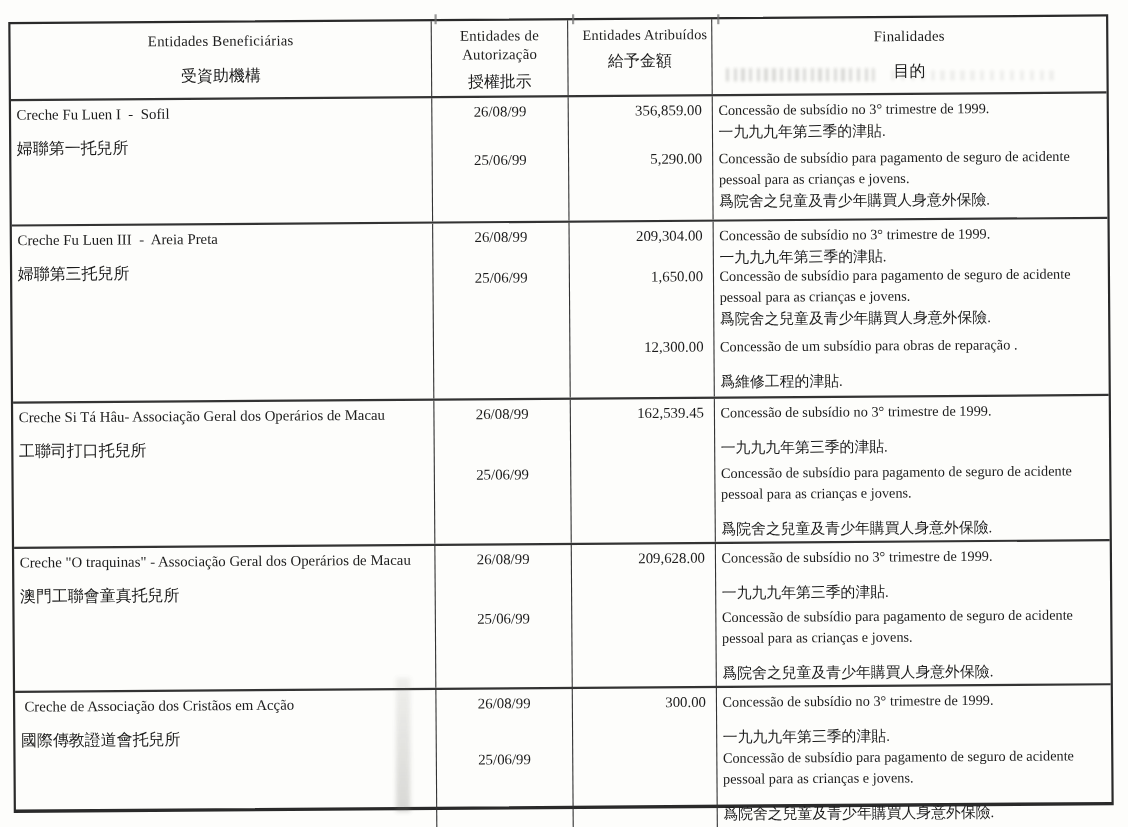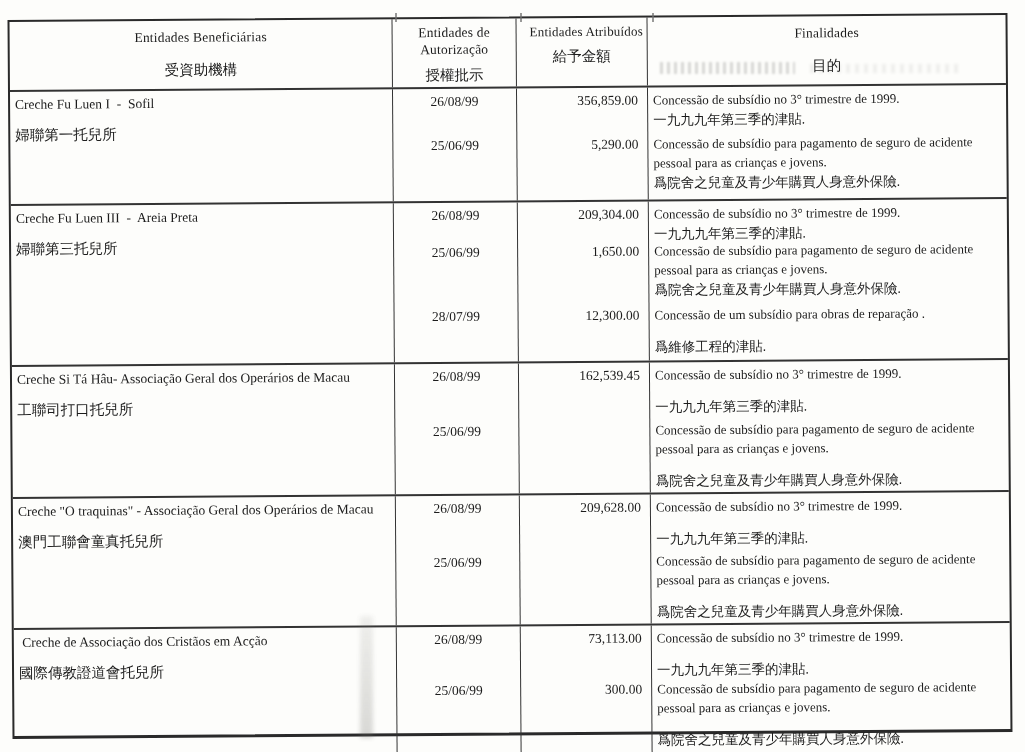--- a/index.html
+++ b/index.html
@@ -131,21 +131,20 @@
     </div>
 
     <div class="trow r2">
       <div class="cell c-entity">
         <div class="ent-pt">Creche Fu Luen III  -  Areia Preta</div>
         <div class="ent-zh">婦聯第三托兒所</div>
       </div>
       <div class="cell c-date">
         <div class="entry" style="min-height:37px">26/08/99</div>
         <div class="entry" style="min-height:64px">25/06/99</div>
-        <div class="entry" style="min-height:50px">28/07/99</div>
       </div>
       <div class="cell c-amt">
         <div class="entry" style="min-height:37px">209,304.00</div>
         <div class="entry" style="min-height:64px">1,650.00</div>
         <div class="entry" style="min-height:50px">12,300.00</div>
       </div>
       <div class="cell c-fin">
         <div class="entry tight" style="min-height:37px">
           <div class="p-pt">Concessão de subsídio no 3° trimestre de 1999.</div>
           <div class="p-zh">一九九九年第三季的津貼.</div>
@@ -212,21 +211,20 @@
     <div class="trow r5">
       <div class="cell c-entity">
         <div class="ent-pt"> Creche de Associação dos Cristãos em Acção</div>
         <div class="ent-zh">國際傳教證道會托兒所</div>
       </div>
       <div class="cell c-date">
         <div class="entry" style="min-height:51px">26/08/99</div>
         <div class="entry" style="min-height:73px">25/06/99</div>
       </div>
       <div class="cell c-amt">
-        <div class="entry" style="min-height:51px">73,113.00</div>
         <div class="entry" style="min-height:73px">300.00</div>
       </div>
       <div class="cell c-fin">
         <div class="entry spread" style="min-height:51px">
           <div class="p-pt">Concessão de subsídio no 3° trimestre de 1999.</div>
           <div class="p-zh">一九九九年第三季的津貼.</div>
         </div>
         <div class="entry spread" style="min-height:73px">
           <div class="p-pt">Concessão de subsídio para pagamento de seguro de acidente pessoal para as crianças e jovens.</div>
           <div class="p-zh">爲院舍之兒童及青少年購買人身意外保險.</div>

